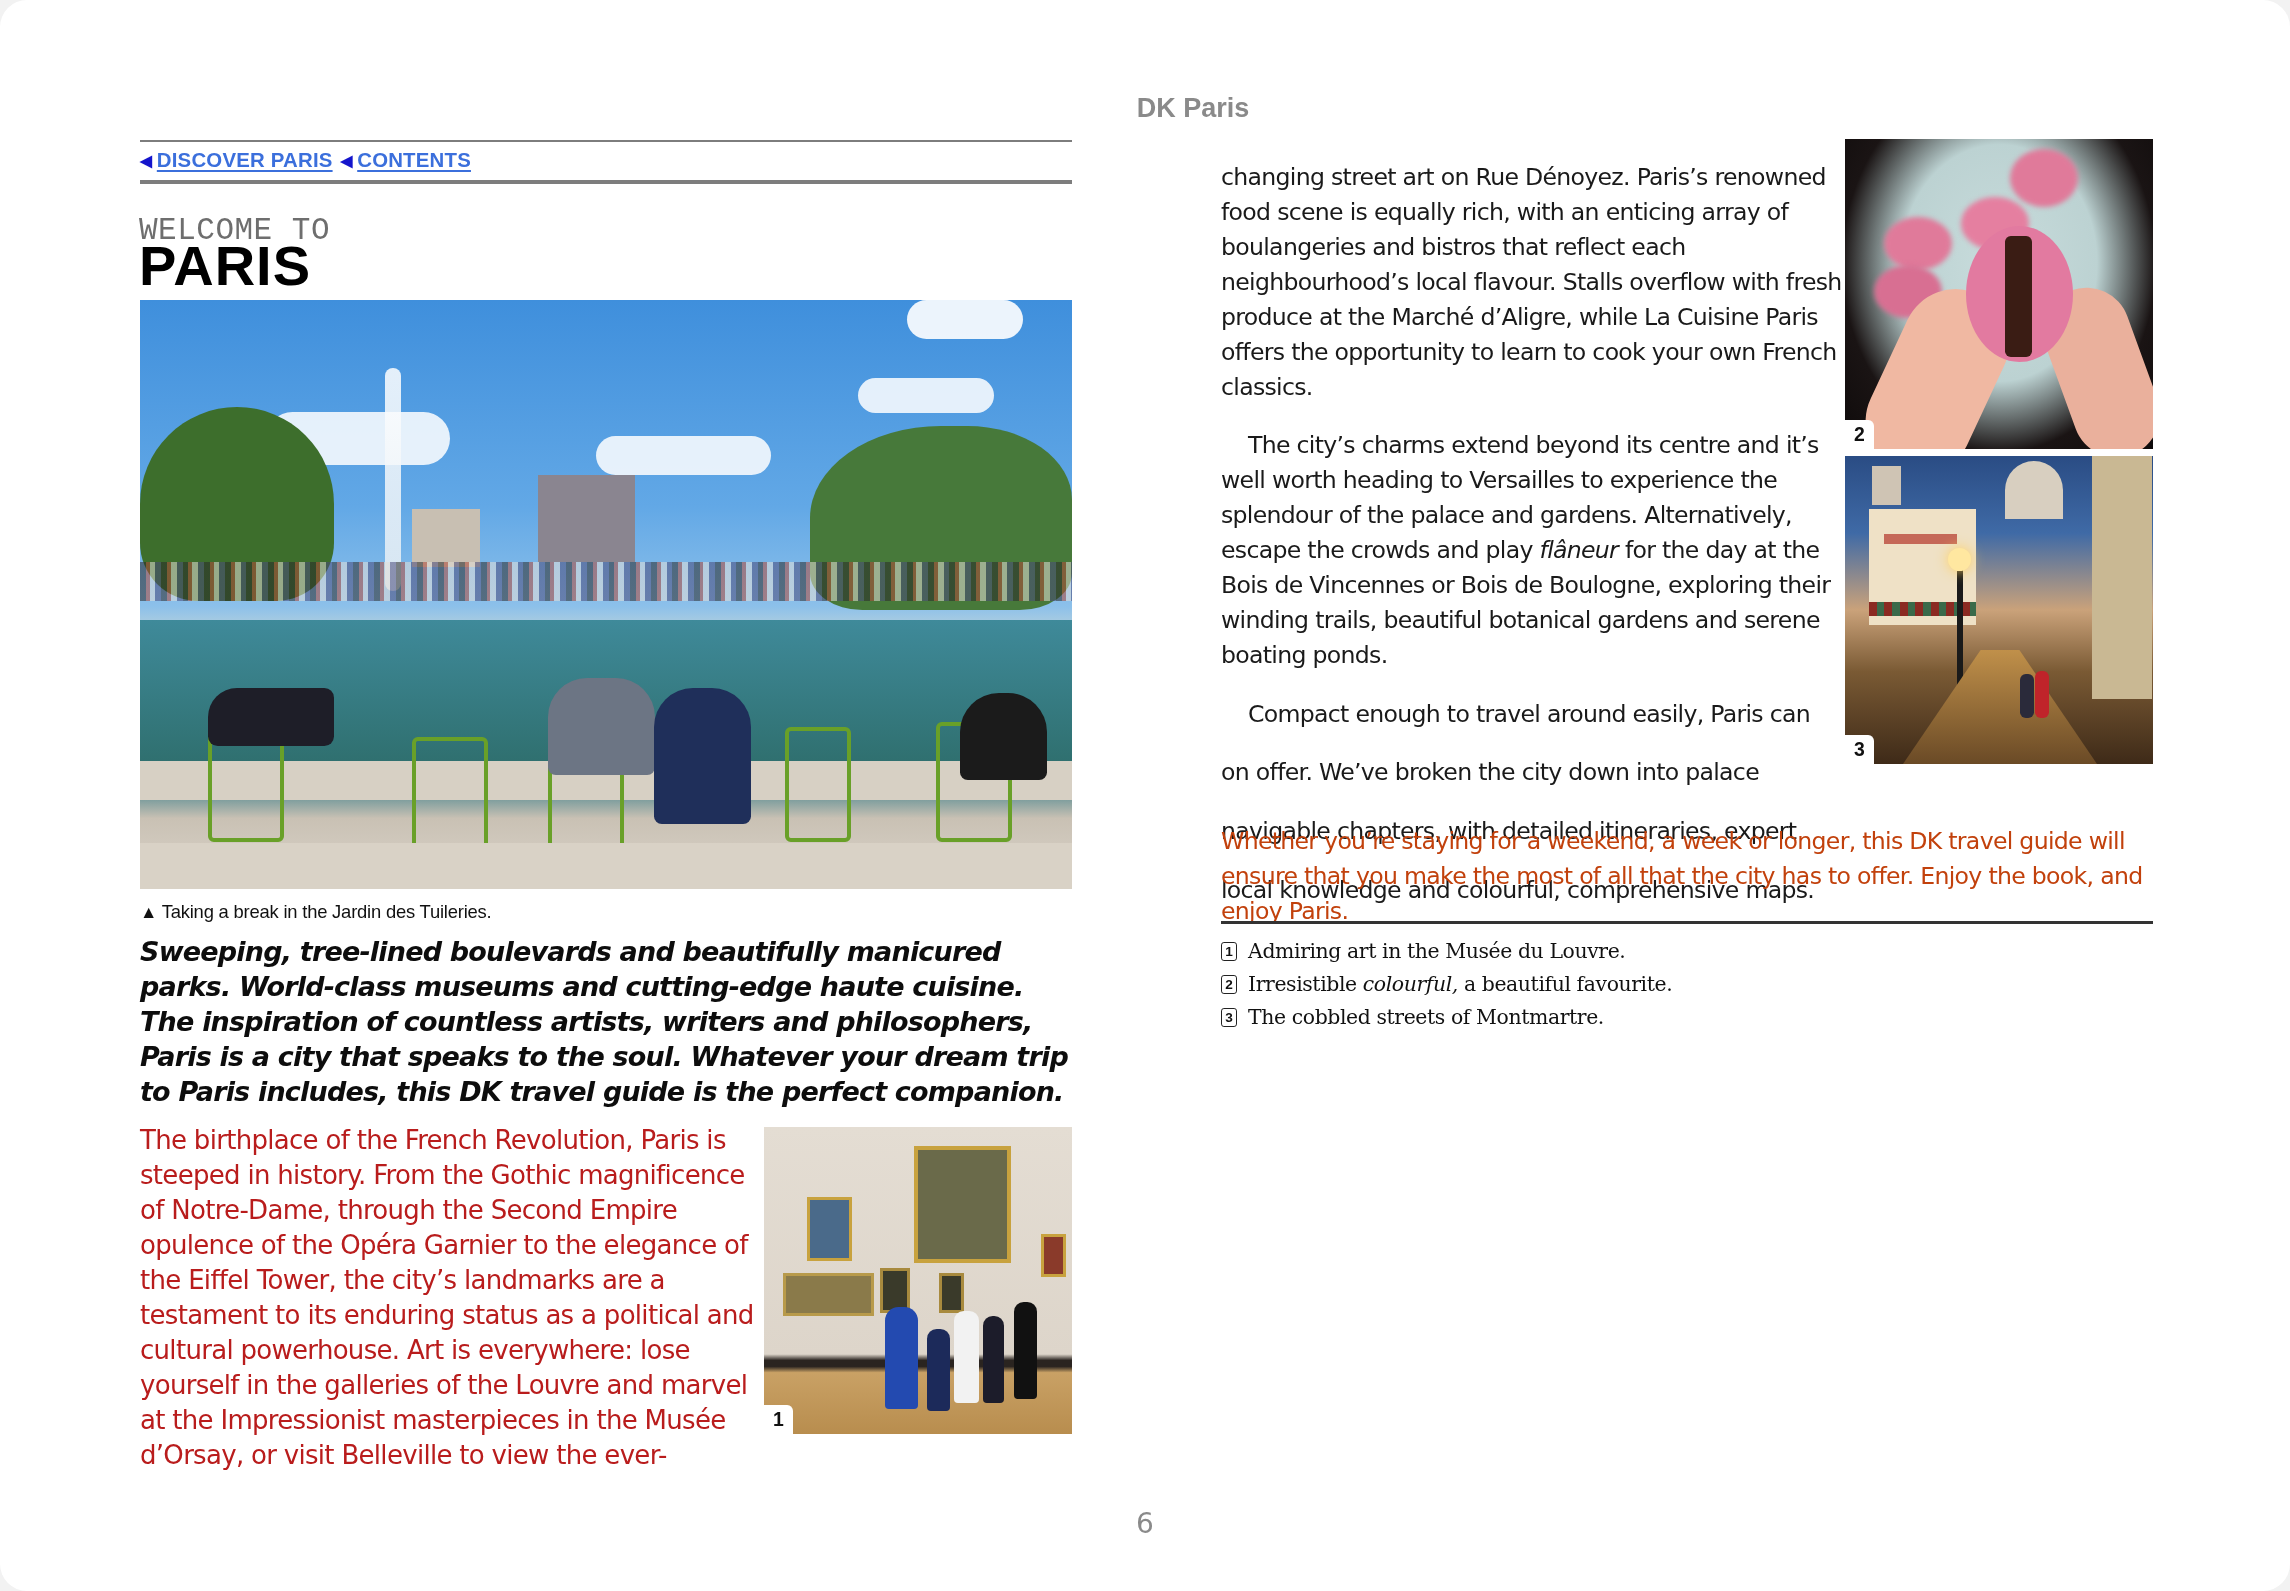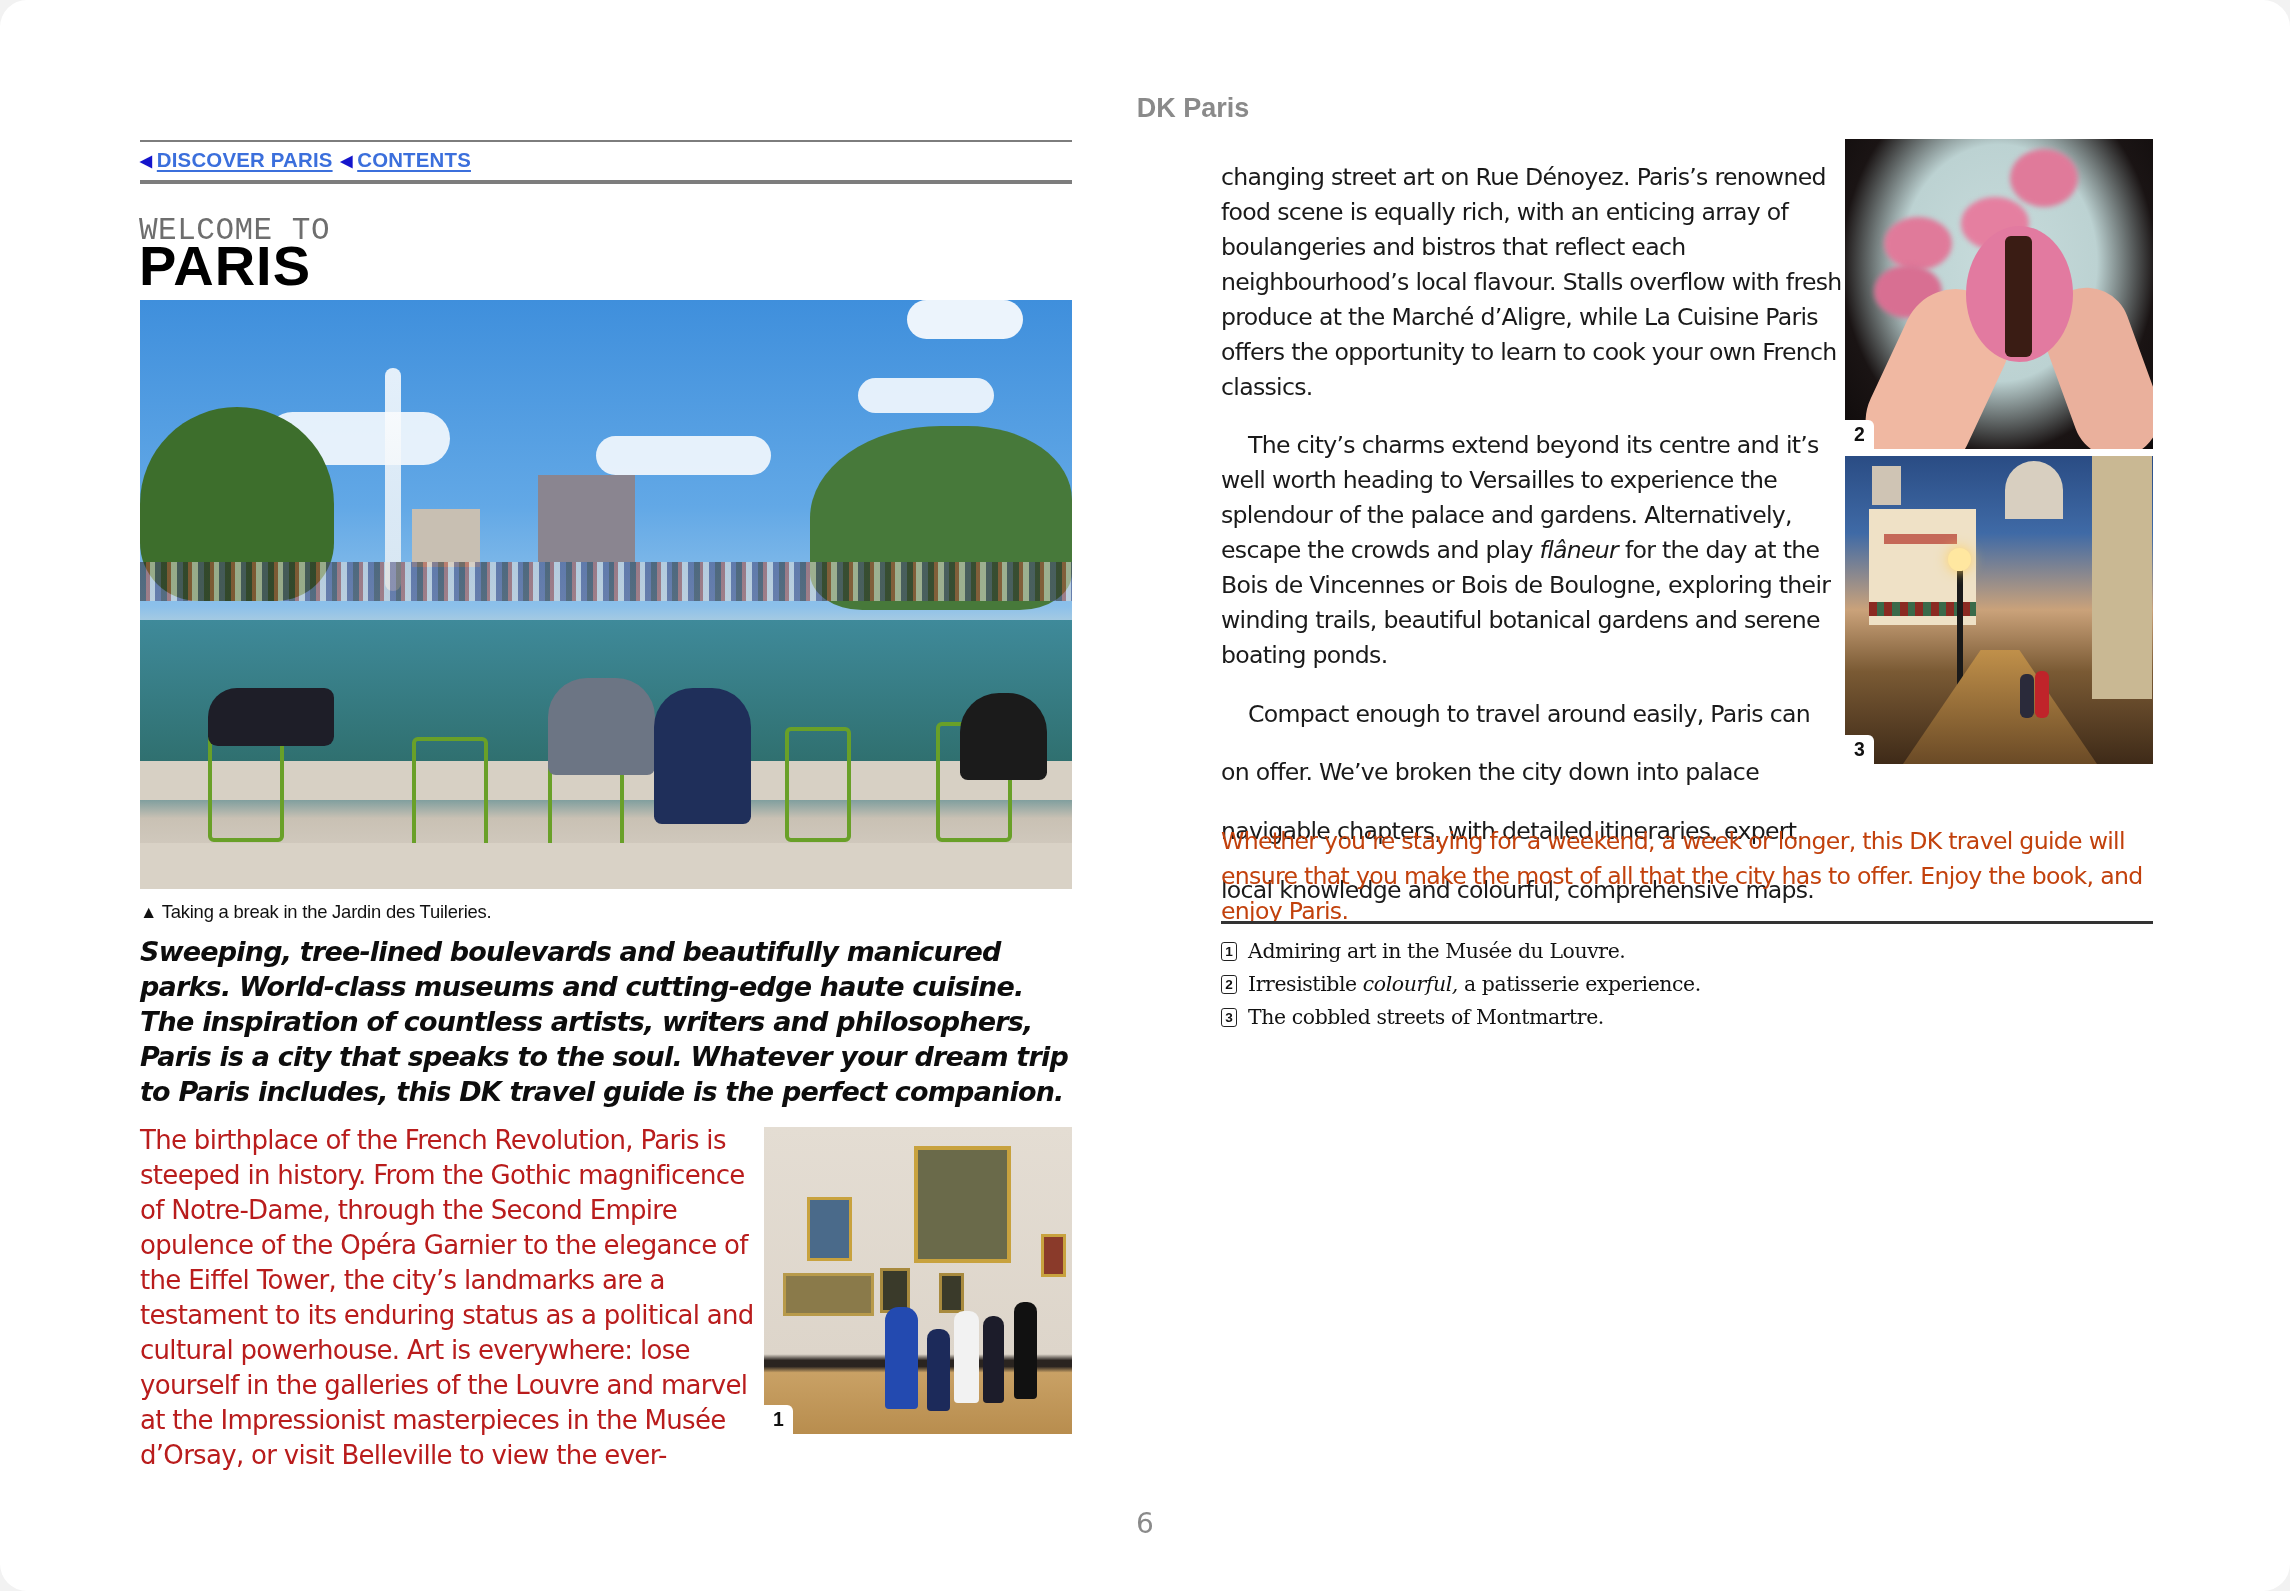--- a/index.html
+++ b/index.html
@@ -198,21 +198,21 @@
   </div>
 
   <div class="fn-rule"></div>
   <div class="footnotes">
     <div class="fn-item">
       <span class="fn-box">1</span>
       <span><span>Admiring art in the Musée du Louvre.</span></span>
     </div>
     <div class="fn-item">
       <span class="fn-box">2</span>
-      <span style="white-space:pre"><span>Irresistible </span><em>colourful,</em><span> a patisserie experience.</span></span>
+      <span style="white-space:pre"><span>Irresistible </span><em>colourful,</em><span> a beautiful favourite.</span></span>
     </div>
     <div class="fn-item">
       <span class="fn-box">3</span>
       <span><span>The cobbled streets of Montmartre.</span></span>
     </div>
   </div>
 
   <div class="page-number">6</div>
 </div>
 

